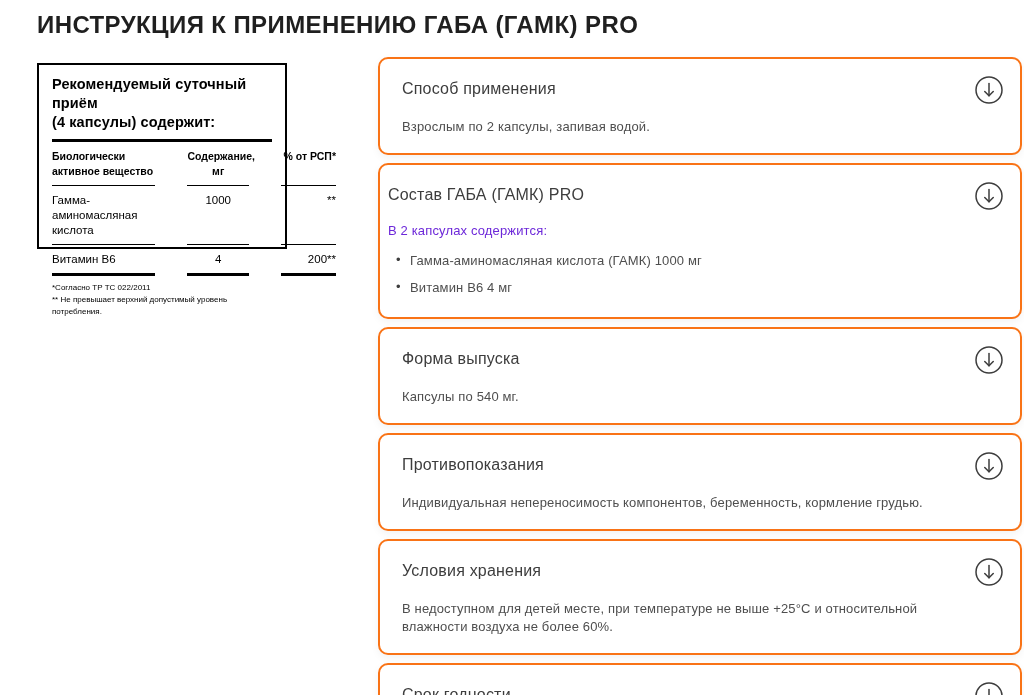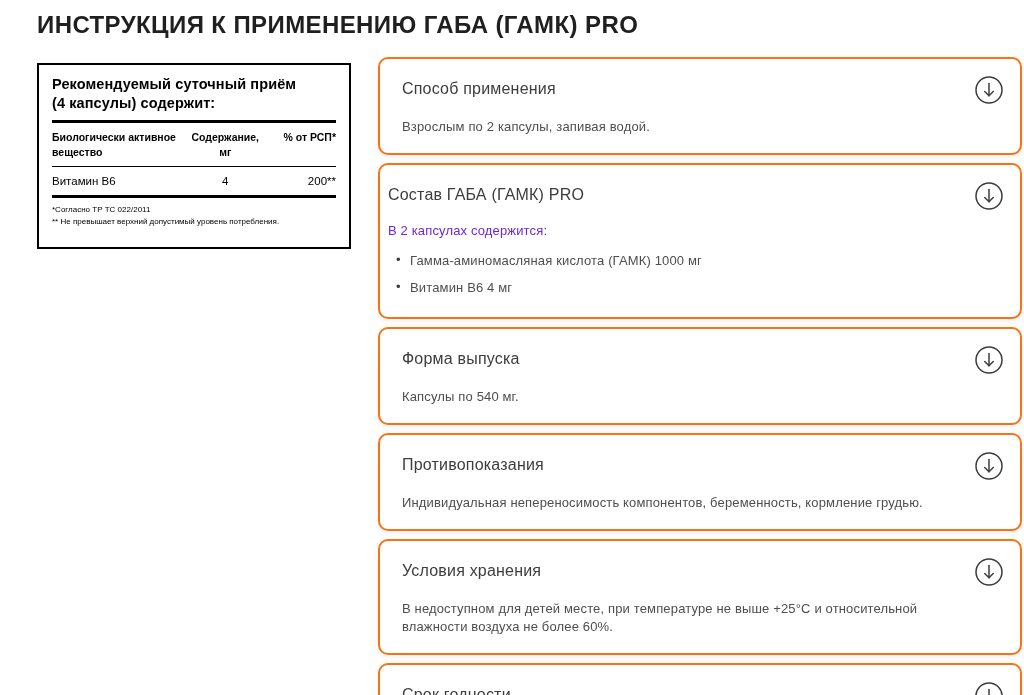--- a/index.html
+++ b/index.html
@@ -9,27 +9,27 @@
 
   
   .page-title {
     position:absolute; left:37px; top:11px;
     font-size:24px; font-weight:600; letter-spacing:0.4px;
     color:#1f1f1f;
   }
 
   
   .facts-box {
-    position:absolute; left:37px; top:63px; width:314px; height:186px;
+    position:absolute; left:37px; top:63px; width:250px; height:186px;
     border:2px solid #000; background:#fff; padding:10px 13px 8px 13px;
     color:#000;
   }
   .facts-title { font-size:14.5px; font-weight:700; line-height:1.32; letter-spacing:0.1px; }
   .facts-rule-thick { height:3px; background:#000; margin-top:7px; }
-  .facts-grid { display:grid; grid-template-columns:47% 28% 25%; }
+  .facts-grid { display:grid; grid-template-columns:47% 28% 25%;gap:32px; }
   .facts-head { font-size:10.5px; font-weight:700; line-height:1.4; padding:7px 0 6px 0; border-bottom:1.5px solid #000; }
   .facts-cell { font-size:11.5px; line-height:1.3; padding:7px 0 6px 0; }
   .row-line .facts-cell { border-bottom:1px solid #000; }
   .row-last .facts-cell { border-bottom:3px solid #000; }
   .col-center { text-align:center; }
   .col-right  { text-align:right; }
   .facts-footnotes { margin-top:6px; font-size:8px; line-height:1.55; color:#000; }
 
   
   .accordion {
@@ -76,20 +76,25 @@
 
     <div class="facts-grid">
       <div class="facts-head">Биологически активное вещество</div>
       <div class="facts-head col-center">
         <div>Содержание,</div>
         <div>мг</div>
       </div>
       <div class="facts-head col-right">% от РСП*</div>
     </div>
 
+    <div class="facts-grid row-line">
+      <div class="facts-cell">Гамма-аминомасляная кислота</div>
+      <div class="facts-cell col-center">1000</div>
+      <div class="facts-cell col-right">**</div>
+    </div>
 
     <div class="facts-grid row-last">
       <div class="facts-cell">Витамин В6</div>
       <div class="facts-cell col-center">4</div>
       <div class="facts-cell col-right">200**</div>
     </div>
 
     <div class="facts-footnotes">
       <div>*Согласно ТР ТС 022/2011</div>
       <div>** Не превышает верхний допустимый уровень потребления.</div>

